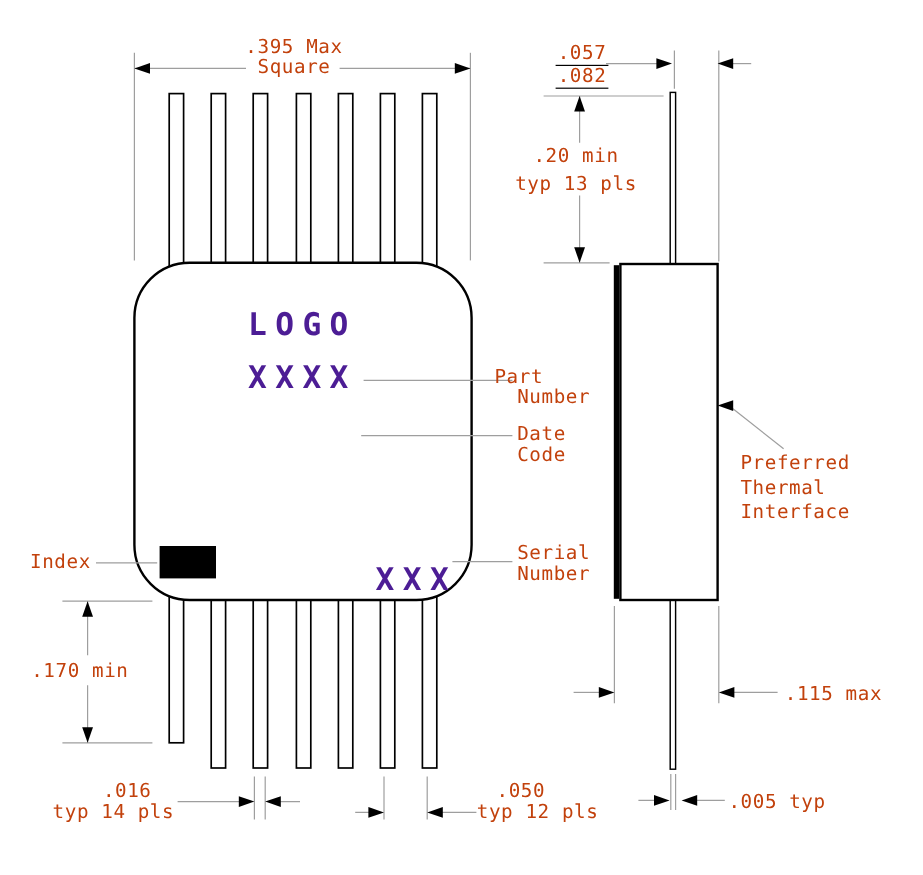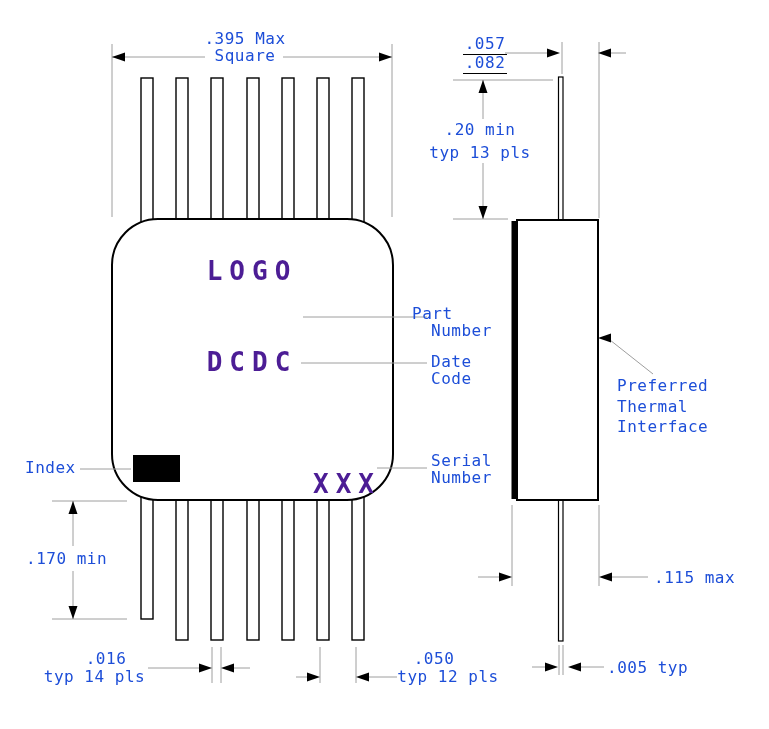--- a/index.html
+++ b/index.html
@@ -10,21 +10,21 @@
     font-family: "DejaVu Sans Mono", "Liberation Mono", monospace;
     color: #000;
     overflow: hidden;
   }
   svg.draw { position:absolute; left:0; top:0; }
   .txt {
     position:absolute;
     font-size:16px; line-height:19px;
     letter-spacing:0.5px;
     white-space:pre;
-    color:#1d4ed8;
+    color:#c2410c;
   }
   .ctr { text-align:center; }
   .frac span { display:inline-block; border-bottom:1.5px solid #000; padding:0 2px 1px 2px; }
   .mark {
     position:absolute;
     font-size:26px; line-height:26px;
     font-weight:bold;
     letter-spacing:7px;
     text-indent:7px;
     white-space:pre;
@@ -141,21 +141,21 @@
   <div class="txt ctr" style="left:160px; top:29px; width:170px;">.395 Max</div>
   <div class="txt ctr" style="left:160px; top:46px; width:170px;">Square</div>
 
   <div class="txt ctr frac" style="left:450px; top:34px; width:70px;"><span>.057</span></div>
   <div class="txt ctr frac" style="left:450px; top:53px; width:70px;"><span>.082</span></div>
 
   <div class="txt ctr" style="left:430px; top:120px; width:100px;">.20 min</div>
   <div class="txt ctr" style="left:425px; top:143px; width:110px;">typ 13 pls</div>
 
   <div class="mark ctr" style="left:108px; top:258px; width:281px;">LOGO</div>
-  <div class="mark ctr" style="left:108px; top:349px; width:281px;">DCDC</div>
+  <div class="mark ctr" style="left:108px; top:302px; width:281px;">XXXX</div>
   <div class="mark" style="left:306px; top:453px;margin-top:18px;">XXX</div>
 
   <div class="txt" style="left:412px; top:304px;">Part</div>
   <div class="txt" style="left:431px; top:321px;">Number</div>
   <div class="txt" style="left:431px; top:352px;">Date</div>
   <div class="txt" style="left:431px; top:369px;">Code</div>
   <div class="txt" style="left:431px; top:451px;">Serial</div>
   <div class="txt" style="left:431px; top:468px;">Number</div>
 
   <div class="txt" style="left:25px; top:458px;">Index</div>

